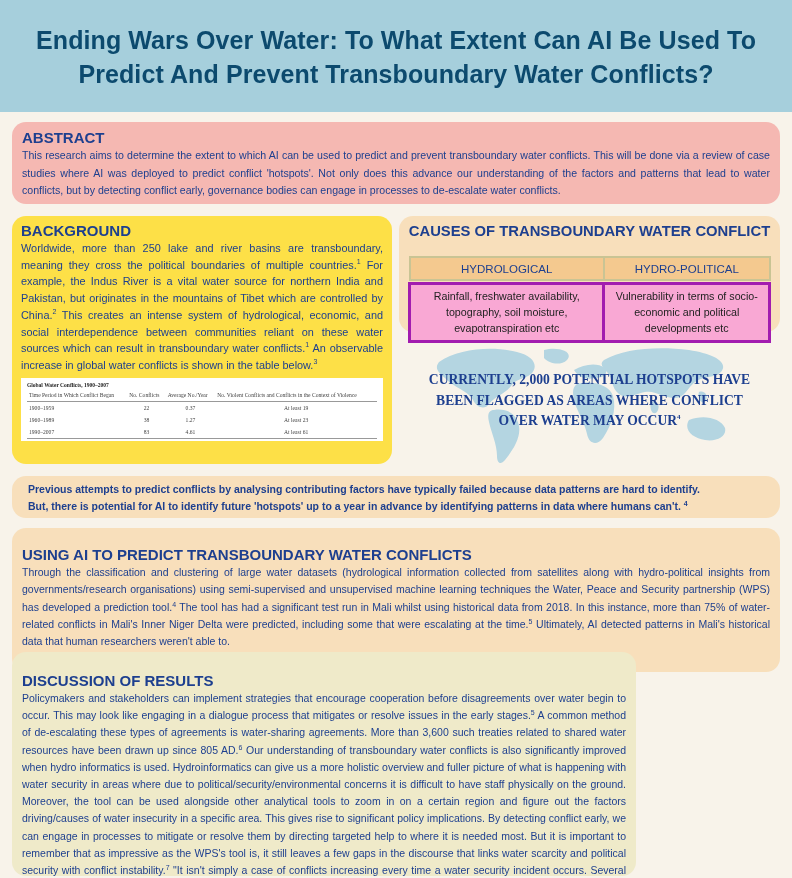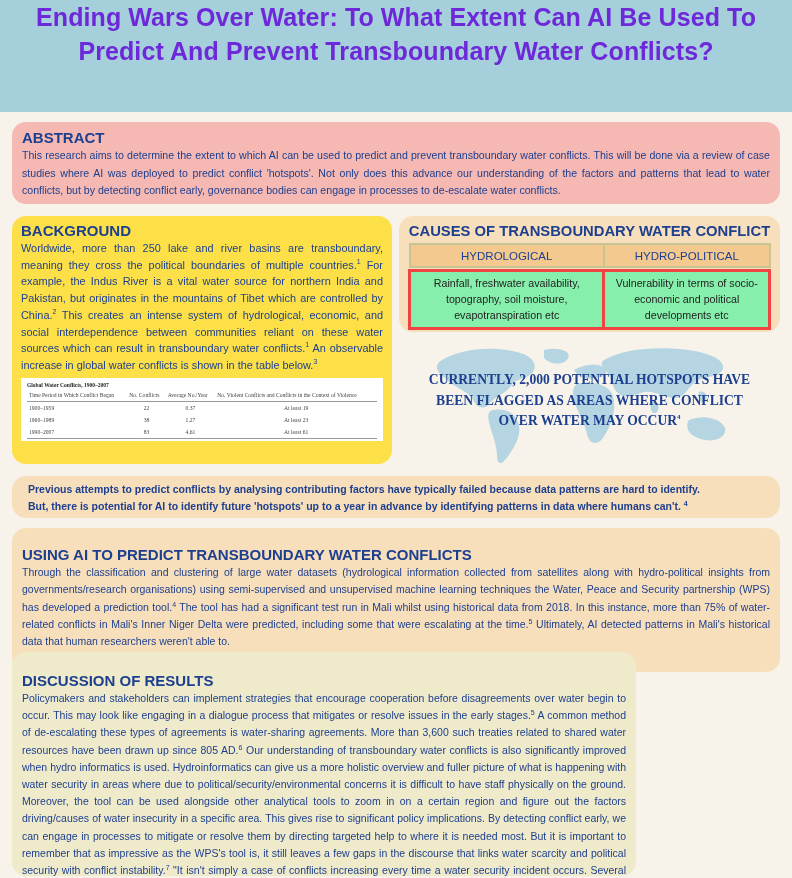--- a/index.html
+++ b/index.html
@@ -9,26 +9,27 @@
     font-family: "DejaVu Sans", sans-serif;
     color: #1d3f8f;
     position: relative;
   }
   .header {
     position: absolute; left: 0; top: 0; width: 792px; height: 112px;
     background: #a6cfdc;
     text-align: center;
   }
   .title {
-    color: #6d28d9;
+    color: #0c4a6e;
     font-family: "Liberation Sans", sans-serif;
     font-weight: bold;
     font-size: 25px;
     line-height: 34px;
     letter-spacing: 0.1px;
+    margin-top: 23px;
   }
   .author-row {
     position: absolute; top: 82px; left: 0; width: 792px; height: 16px;
     display: flex; align-items: center; justify-content: center;
   }
   .author-line { height: 2px; background: #ffffff; flex: 1; }
   .author-line.left { margin-right: 8px; position: relative; }
   .author-line.right { margin-left: 8px; position: relative; }
   .author-line.left::after { content: ""; position: absolute; right: 0; top: -5px; width: 2px; height: 12px; background: #fff; }
   .author-line.right::before { content: ""; position: absolute; left: 0; top: -5px; width: 2px; height: 12px; background: #fff; }
@@ -59,28 +60,28 @@
   }
   .tcap { font-size: 5.5px; font-weight: bold; color: #222; margin-bottom: 3px; }
   table.gw { width: 100%; border-collapse: collapse; font-size: 5.6px; color: #444; }
   table.gw th { font-weight: normal; text-align: left; padding: 1px 2px 3px 2px; border-bottom: 0.8px solid #999; white-space: nowrap; }
   table.gw td { padding: 3px 2px; white-space: nowrap; }
   table.gw tr:last-child td { border-bottom: 0.8px solid #999; }
   table.gw .c { text-align: center; }
 
   #causes { left: 399px; top: 216px; width: 381px; height: 116px; background: #f8dfbb; padding: 6px 9px; }
   .causes-title { font-size: 14.8px; line-height: 18px; text-align: center; white-space: nowrap; }
-  table.causes { width: 100%; border-collapse: collapse; margin-top: 3px; font-family: "Liberation Sans", sans-serif; }
+  table.causes { width: 100%; border-collapse: collapse; margin-top: 16px; font-family: "Liberation Sans", sans-serif; }
   table.causes th {
     background: #f4c98f; color: #1d3f8f; font-weight: normal; font-size: 11.5px;
     height: 23px; border: 2px solid #c9c494;
   }
   table.causes td {
-    background: #86efac; color: #222; font-size: 10.7px; line-height: 16px;
-    text-align: center; height: 58px; border: 3px solid #ef4444; vertical-align: middle; padding: 0 4px;
+    background: #f9a8d4; color: #222; font-size: 10.7px; line-height: 16px;
+    text-align: center; height: 58px; border: 3px solid #a21caf; vertical-align: middle; padding: 0 4px;
   }
   .spacer-row td { height: 3px !important; border: none !important; background: #f8dfbb !important; }
 
   #hotspot { position: absolute; left: 399px; top: 340px; width: 381px; height: 125px; }
   .map { position: absolute; left: 0; top: 0; width: 381px; height: 125px; }
   .hotspot-text {
     position: absolute; left: 0; top: 30px; width: 381px; text-align: center;
     font-family: Liberation Serif, serif; font-weight: bold;
     font-size: 13.6px; line-height: 20.5px; color: #1d3f8f;
   }

